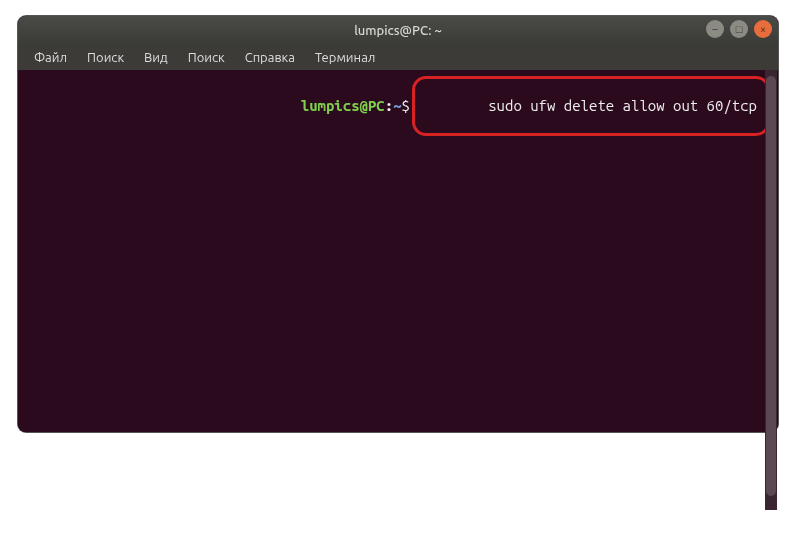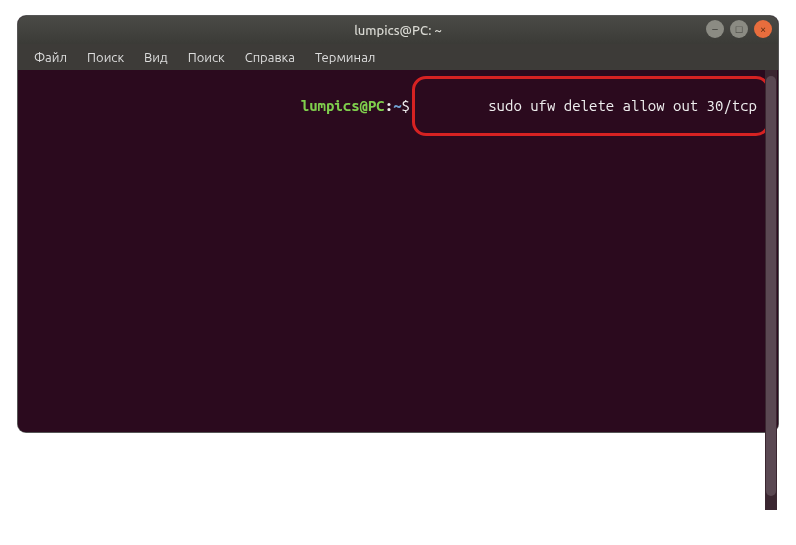--- a/index.html
+++ b/index.html
@@ -136,21 +136,21 @@
     <div class="menu-item">Вид</div>
     <div class="menu-item">Поиск</div>
     <div class="menu-item">Справка</div>
     <div class="menu-item">Терминал</div>
   </div>
 
   <div class="terminal-body">
     <div class="prompt-line">
       <span class="prompt-user">lumpics@PC</span><span class="prompt-colon">:</span><span class="prompt-path">~</span><span class="prompt-dollar">$</span>
       <span class="highlight-box">
-        <span class="cmd-text">sudo ufw delete allow out 30/tcp</span>
+        <span class="cmd-text">sudo ufw delete allow out 60/tcp</span>
       </span>
     </div>
   </div>
 </div>
 <div class="scrollbar">
   <div class="scroll-thumb"></div>
 </div>
 </div>
 
 </body></html>

